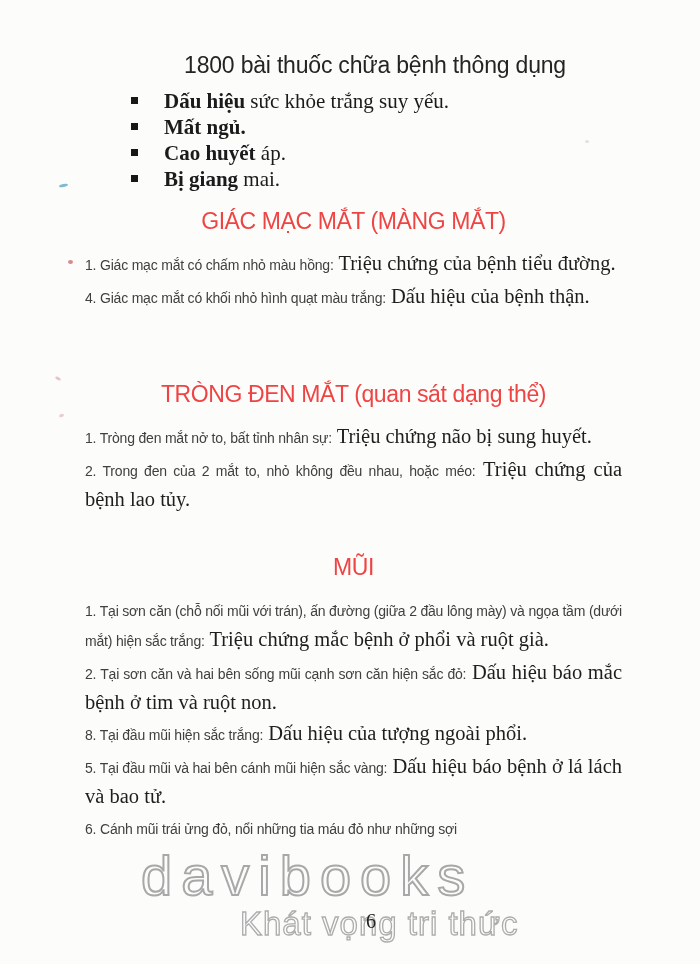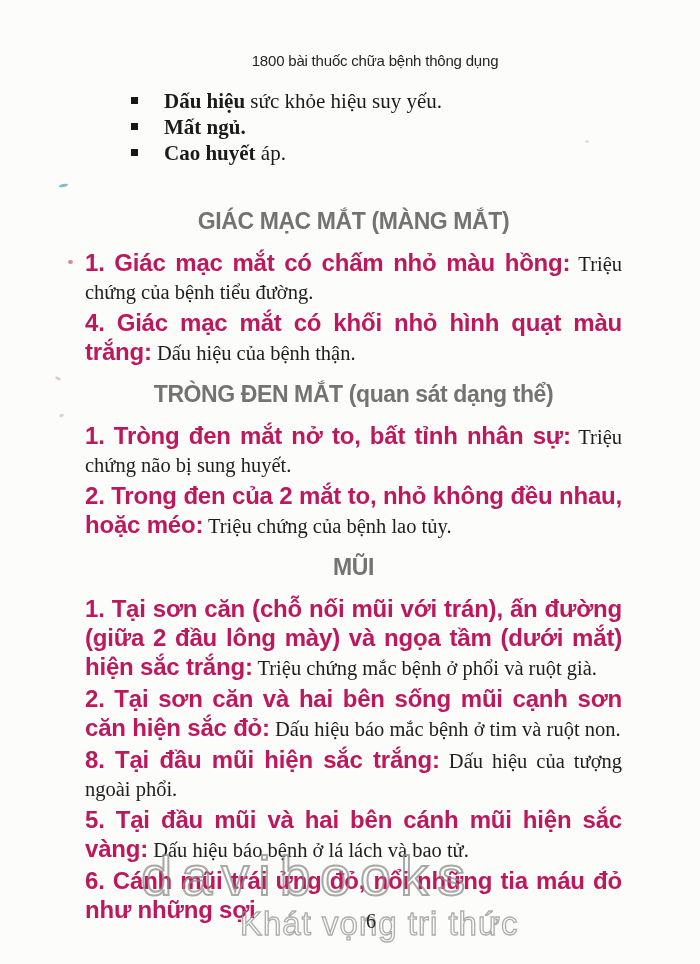--- a/index.html
+++ b/index.html
@@ -12,21 +12,21 @@
     font-family:"Liberation Serif", serif;
     -webkit-font-smoothing:antialiased;
   }
   .page{position:absolute;inset:0;}
 
   
   .running-header{
     position:absolute;top:52px;left:50px;width:650px;
     text-align:center;
     font-family:"Liberation Sans", sans-serif;
-    font-size:15px;letter-spacing:-0.2px;color:#242424;
+    font-size:23px;letter-spacing:-0.2px;color:#242424;
     font-weight:400;
   }
 
   
   .bullets{
     position:absolute;top:88px;left:131px;width:480px;
     list-style:none;margin:0;padding:0;
     font-size:21px;line-height:26px;
   }
   .bullets li{position:relative;padding-left:33px;}
@@ -37,31 +37,31 @@
 
   
   .section{position:absolute;left:85px;width:537px;}
   .sec-1{top:206px;}
   .sec-2{top:379px;}
   .sec-3{top:552px;}
   .section-title{
     margin:0 0 13px 0;
     text-align:center;
     font-family:"Liberation Sans", sans-serif;
-    font-weight:700;font-size:23px;line-height:30px;
-    letter-spacing:-0.4px;color:#737373;
+    font-weight:400;font-size:23px;line-height:30px;
+    letter-spacing:-0.4px;color:#ef4444;
   }
   .item{
     margin:0 0 3px 0;
     text-align:justify;
     font-size:20.5px;line-height:28px;
   }
   .item .lead{
     font-family:"Liberation Sans", sans-serif;
-    font-weight:700;font-size:24px;letter-spacing:-0.2px;color:#be185d;
+    font-weight:400;font-size:14px;letter-spacing:-0.2px;color:#404040;
   }
   .item .rest{
     font-family:"Liberation Serif", serif;
     font-size:20.5px;color:#1e1e1e;
   }
 
   
   .page-number{
     position:absolute;top:910px;left:366px;
     font-size:20px;font-family:"Liberation Serif", serif;color:#222;
@@ -98,29 +98,33 @@
 </head>
 <body>
 
 <div class="page">
 
   <div class="running-header">1800 bài thuốc chữa bệnh thông dụng</div>
 
   <ul class="bullets">
     <li>
       <span class="bullet-square"></span>
-      <span class="b-bold">Dấu hiệu</span><span> sức khỏe hiệu suy yếu.</span>
+      <span class="b-bold">Dấu hiệu</span><span> sức khỏe trắng suy yếu.</span>
     </li>
     <li>
       <span class="bullet-square"></span>
       <span class="b-bold">Mất ngủ.</span><span></span>
     </li>
     <li>
       <span class="bullet-square"></span>
       <span class="b-bold">Cao huyết</span><span> áp.</span>
+    </li>
+    <li>
+      <span class="bullet-square"></span>
+      <span class="b-bold">Bị giang</span><span> mai.</span>
     </li>
   </ul>
 
   <div class="section sec-1">
     <h2 class="section-title">GIÁC MẠC MẮT (MÀNG MẮT)</h2>
     <p class="item"><span class="lead">1. Giác mạc mắt có chấm nhỏ màu hồng:</span><span class="rest"> Triệu chứng của bệnh tiểu đường.</span></p>
     <p class="item"><span class="lead">4. Giác mạc mắt có khối nhỏ hình quạt màu trắng:</span><span class="rest"> Dấu hiệu của bệnh thận.</span></p>
   </div>
 
   <div class="section sec-2">

